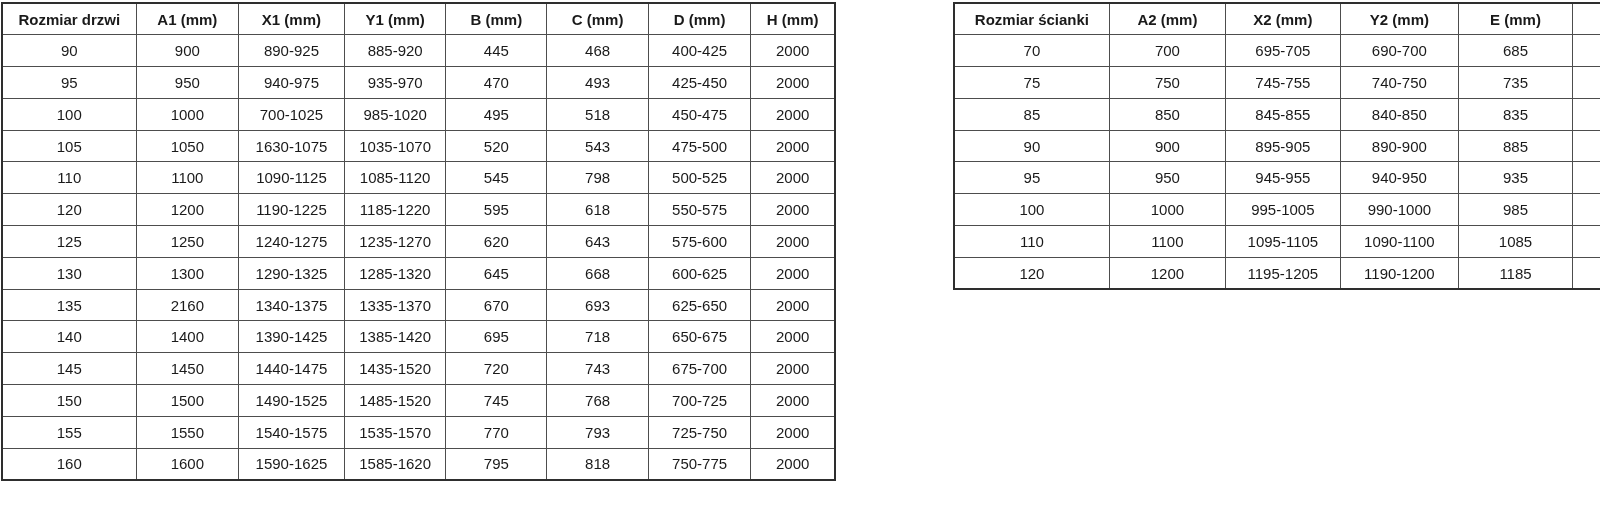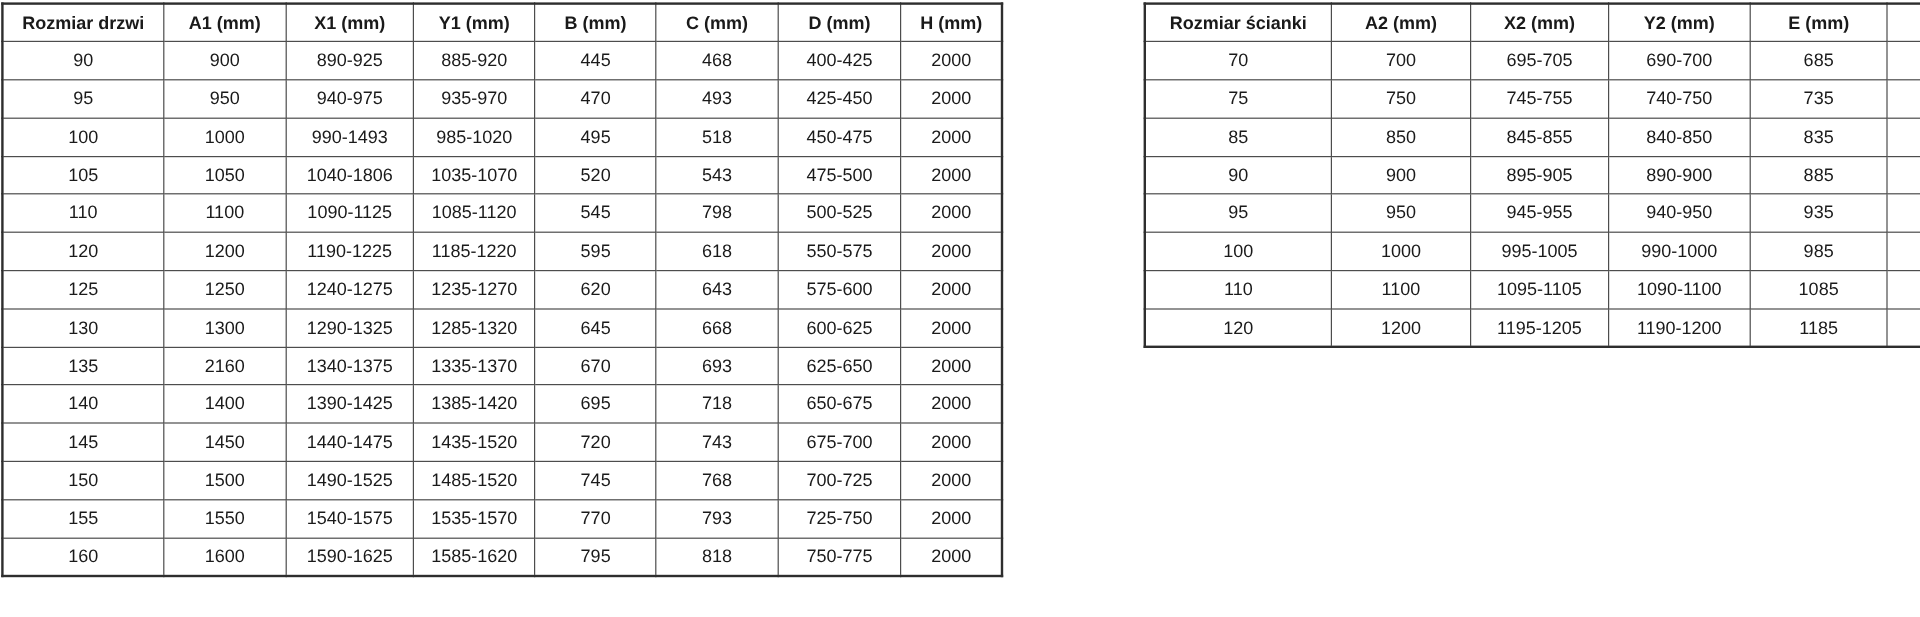--- a/index.html
+++ b/index.html
@@ -99,31 +99,31 @@
           <td>940-975</td>
           <td>935-970</td>
           <td>470</td>
           <td>493</td>
           <td>425-450</td>
           <td>2000</td>
         </tr>
         <tr>
           <td>100</td>
           <td>1000</td>
-          <td>990-1493</td>
+          <td>700-1025</td>
           <td>985-1020</td>
           <td>495</td>
           <td>518</td>
           <td>450-475</td>
           <td>2000</td>
         </tr>
         <tr>
           <td>105</td>
           <td>1050</td>
-          <td>1040-1806</td>
+          <td>1630-1075</td>
           <td>1035-1070</td>
           <td>520</td>
           <td>543</td>
           <td>475-500</td>
           <td>2000</td>
         </tr>
         <tr>
           <td>110</td>
           <td>1100</td>
           <td>1090-1125</td>

